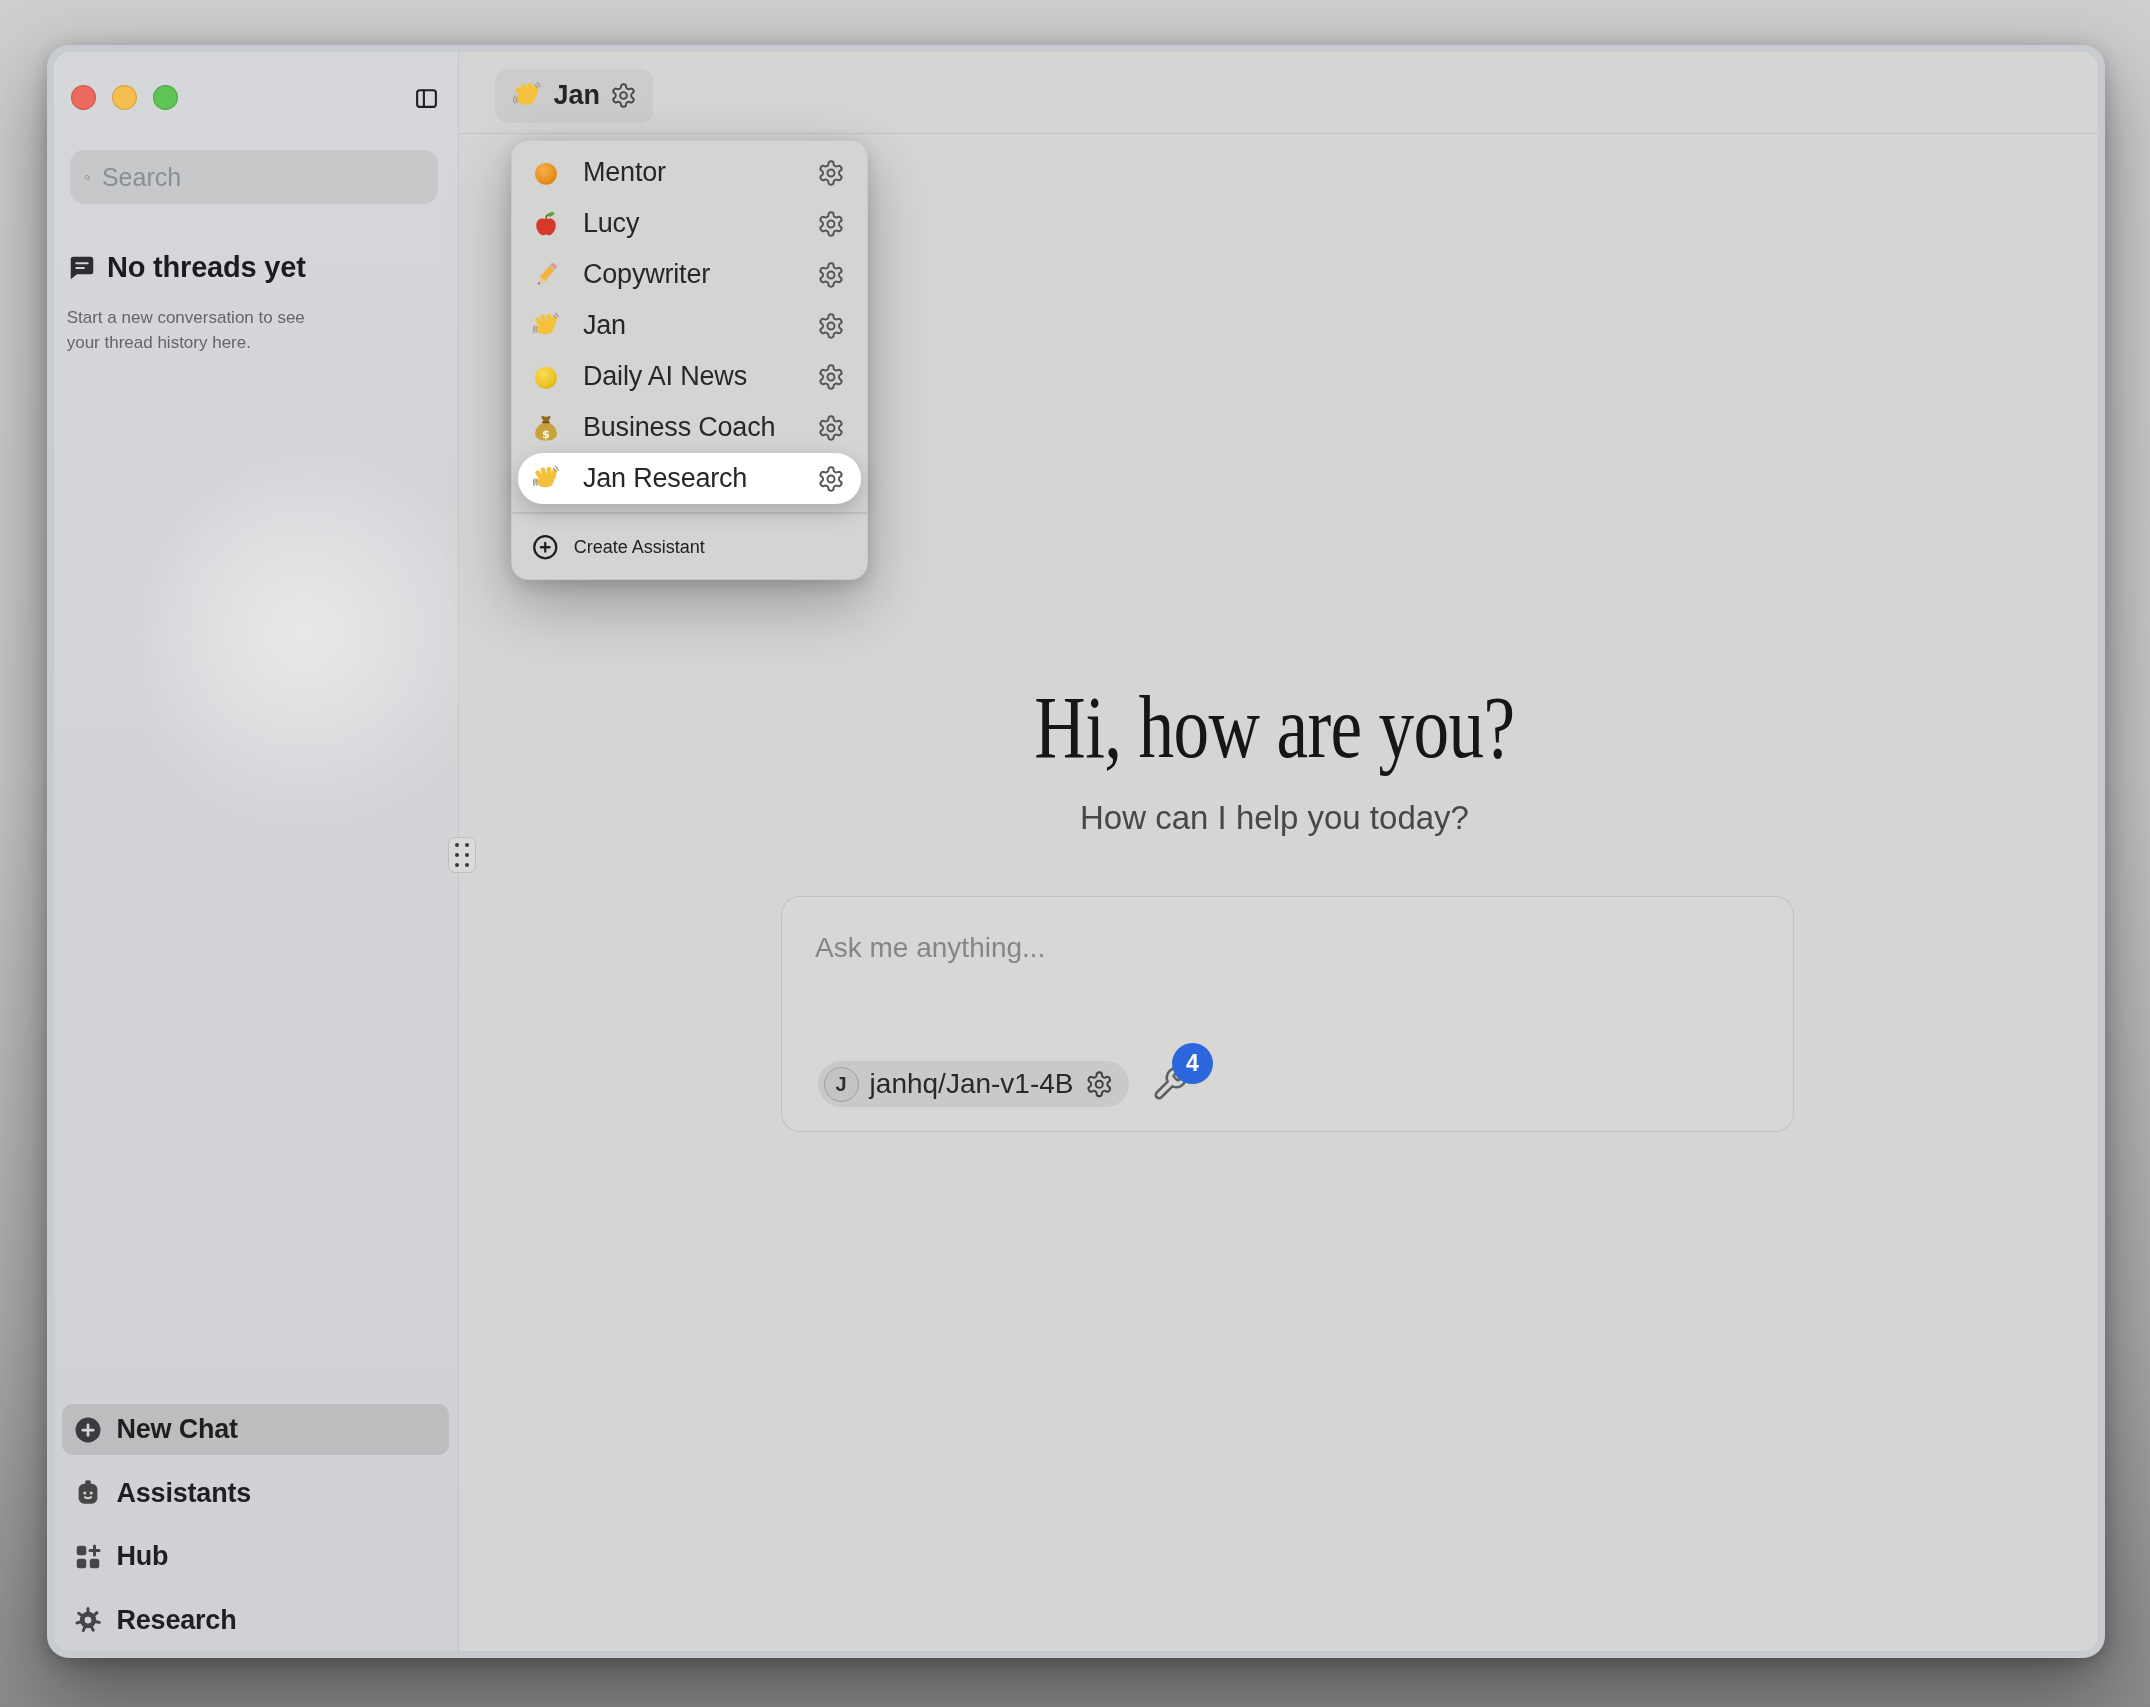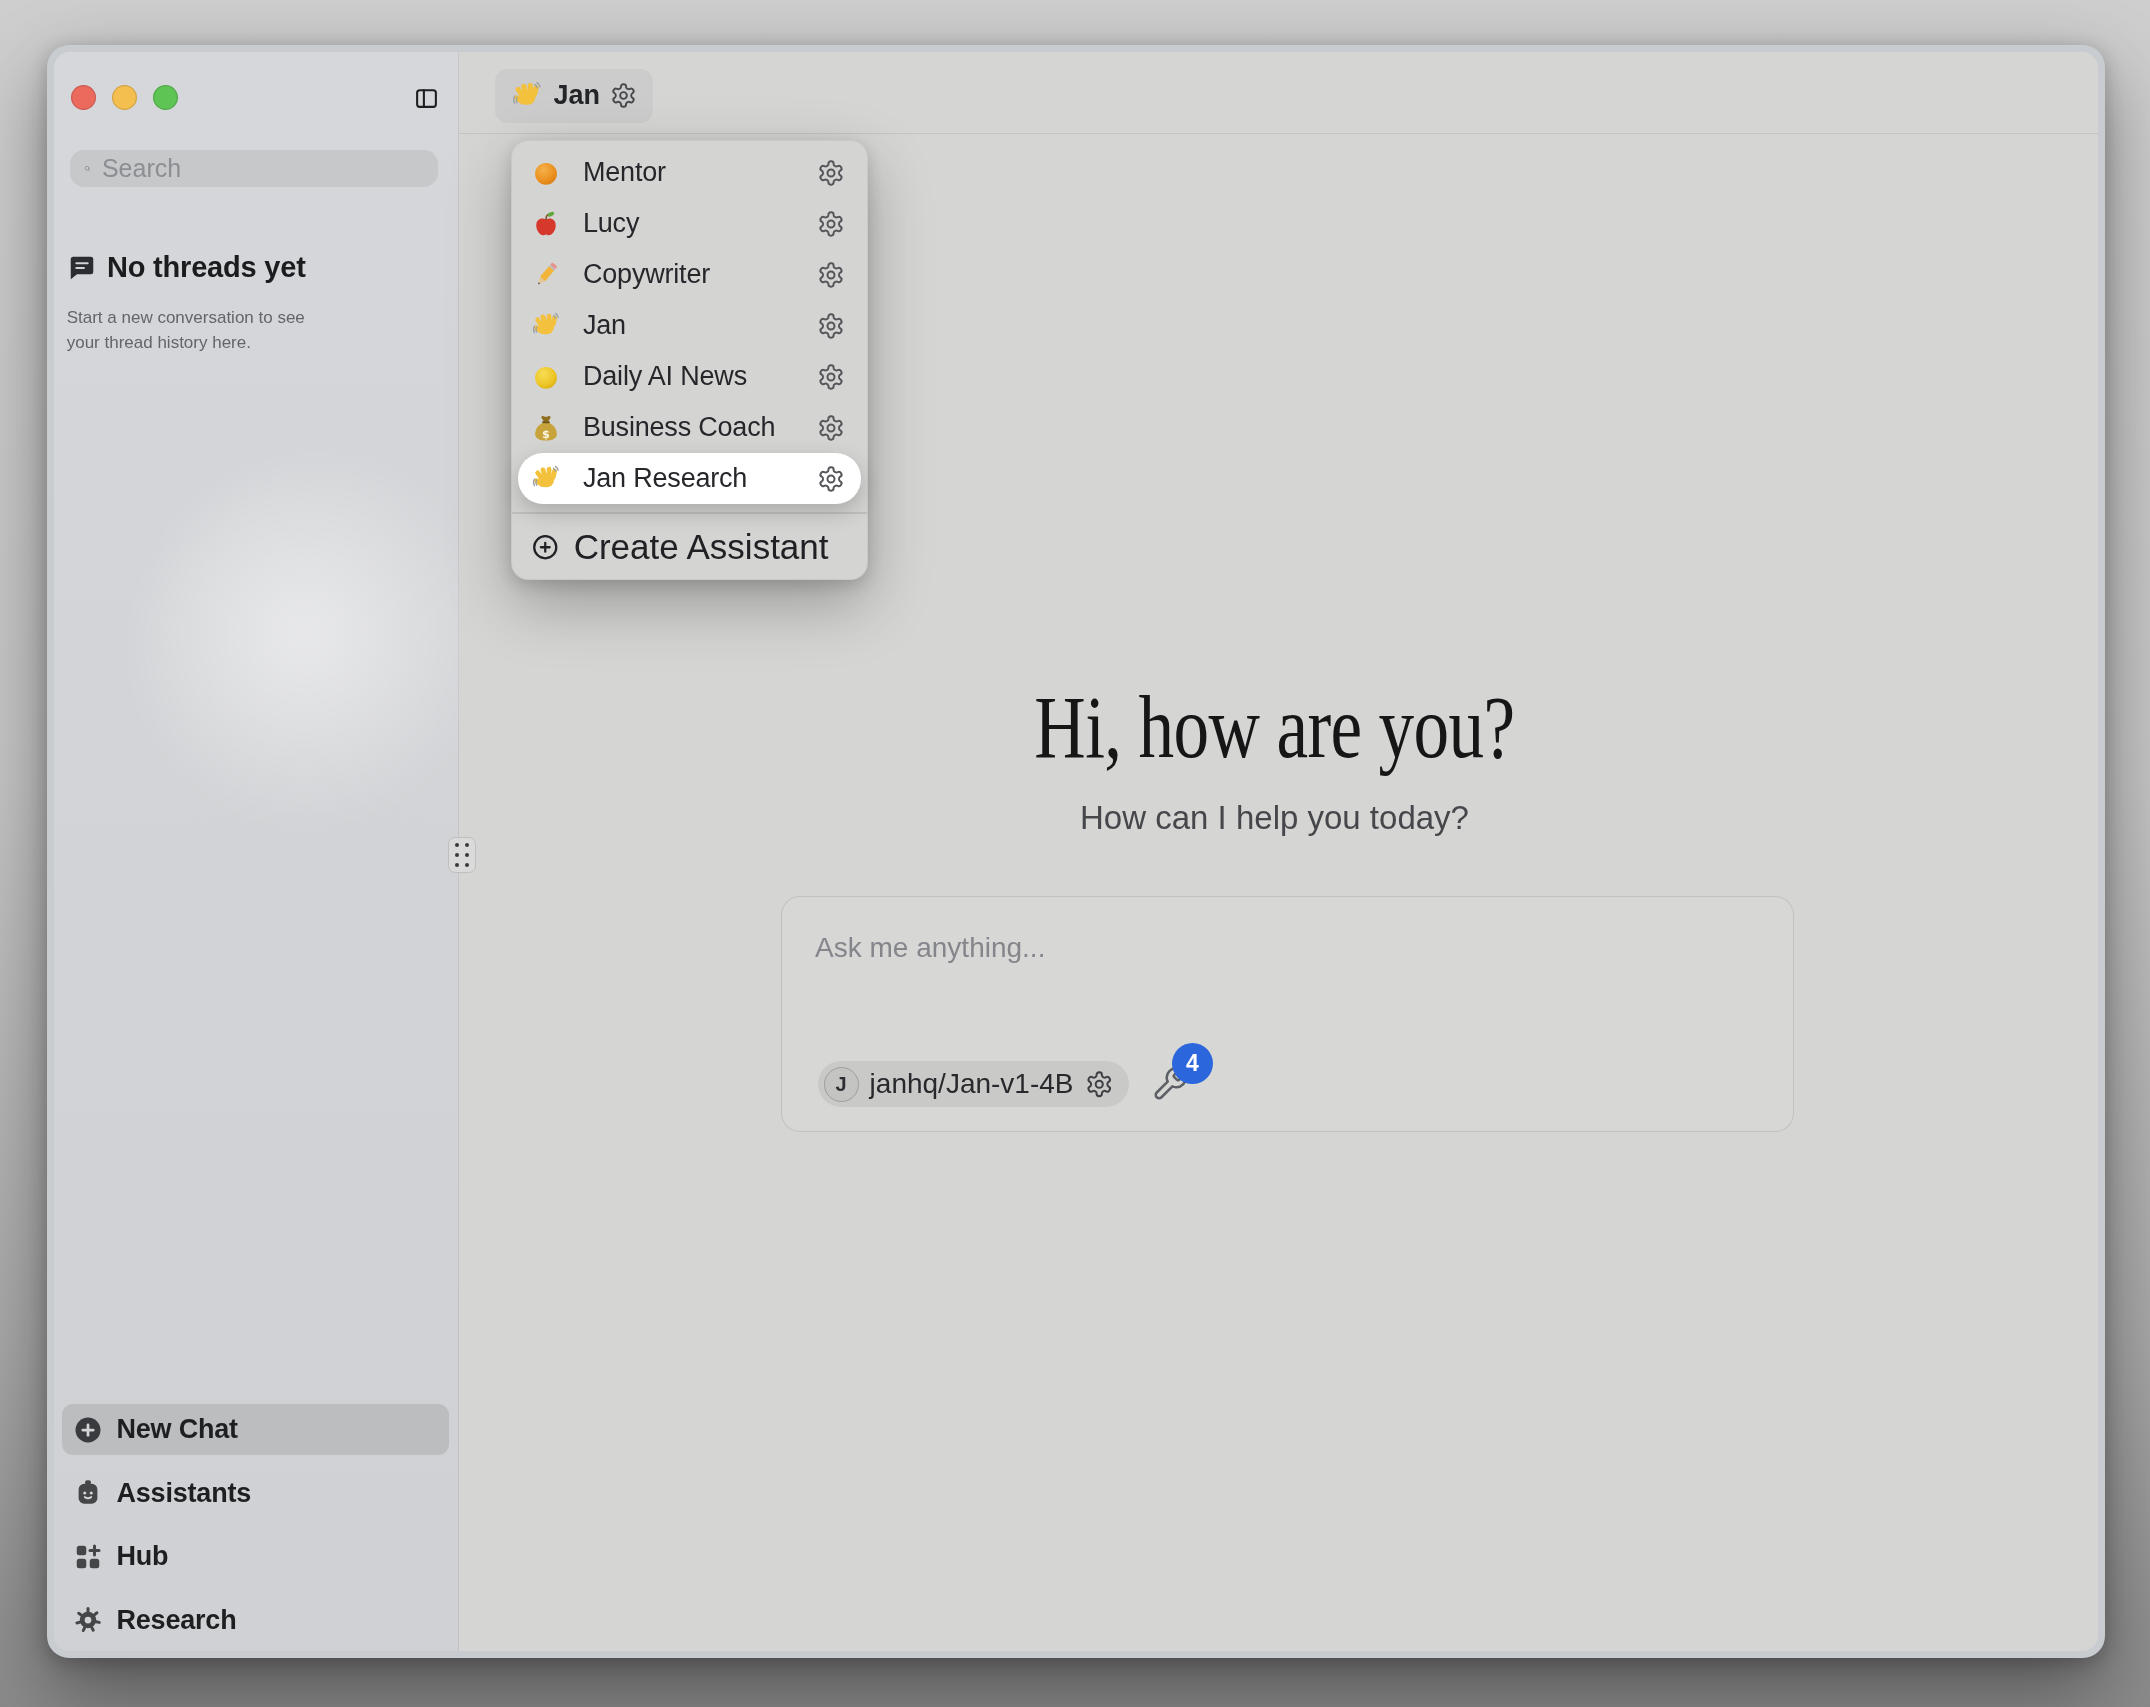--- a/index.html
+++ b/index.html
@@ -31,21 +31,21 @@
   .sidebar-blob {
     position:absolute; left:87px; top:411px; width:364px; height:379px; border-radius:50%;
     background:radial-gradient(circle at 45% 45%, rgba(255,255,255,.50), rgba(255,255,255,0) 68%);
     filter:blur(17.4px); pointer-events:none;
   }
   .traffic { position:absolute; left:16.6px; top:33px; display:flex; gap:16px; }
   .tl { width:25px; height:25px; border-radius:50%; box-shadow:inset 0 0 0 1.2px rgba(0,0,0,.14); }
   .toggle-btn { position:absolute; left:356px; top:30px; width:32px; height:32px;
     display:flex; align-items:center; justify-content:center; color:#1d1e20; }
   .search {
-    position:absolute; left:16px; top:98px; width:368px; height:37px;
+    position:absolute; left:16px; top:98px; width:368px; height:54px;
     background:#c6c8ca; border-radius:14.2px; display:flex; align-items:center;
     padding:0 14.2px; gap:11px;
   }
   .search input { flex:1; background:transparent; border:0; outline:none;
     font:400 25px/1 "Liberation Sans","DejaVu Sans",sans-serif; color:#3c3e42; }
   .search input::placeholder { color:#8b8e92; }
   .empty { position:absolute; left:12.6px; top:199px; width:356px; }
   .empty-title { display:flex; align-items:center; gap:10.3px; }
   .empty-title .label { font-size:29px; font-weight:700; color:#1b1c1e; letter-spacing:-0.2px; }
   .empty-sub { margin-top:20.6px; font-size:17px; line-height:1.48; color:#636569; }
@@ -81,21 +81,21 @@
   }
   .menu-item {
     height:51px; border-radius:25px; display:flex; align-items:center;
     gap:22px; padding:0 16px 0 12.6px;
   }
   .menu-item .label { flex:1; font-size:27px; font-weight:500; color:#26272a; letter-spacing:-0.2px; }
   .menu-item .gear { color:#54565a; }
   .menu-item.selected { background:#ffffff; box-shadow:0 8px 22px rgba(0,0,0,.20); }
   .menu-divider { height:1.6px; background:rgba(0,0,0,.09); margin:8px -6.3px; }
   .menu-create { height:51px; display:flex; align-items:center; gap:14.2px; padding:0 16px 0 12.6px; color:#202124; }
-  .menu-create .label { font-size:35px; font-weight:500; color:#202124; }
+  .menu-create .label { font-size:18px; font-weight:500; color:#202124; }
 
   
   .hero { position:absolute; left:0; right:8px; top:631px; text-align:center; }
   .hero h1 {
     font-family:"Liberation Serif","DejaVu Serif",serif; font-weight:400;
     font-size:89px; line-height:1.0; color:#161616;
     transform:scaleX(.80); transform-origin:center; letter-spacing:-0.8px;
   }
   .hero .subtitle { margin-top:27px; font-size:33px; color:#45474b; }
 

